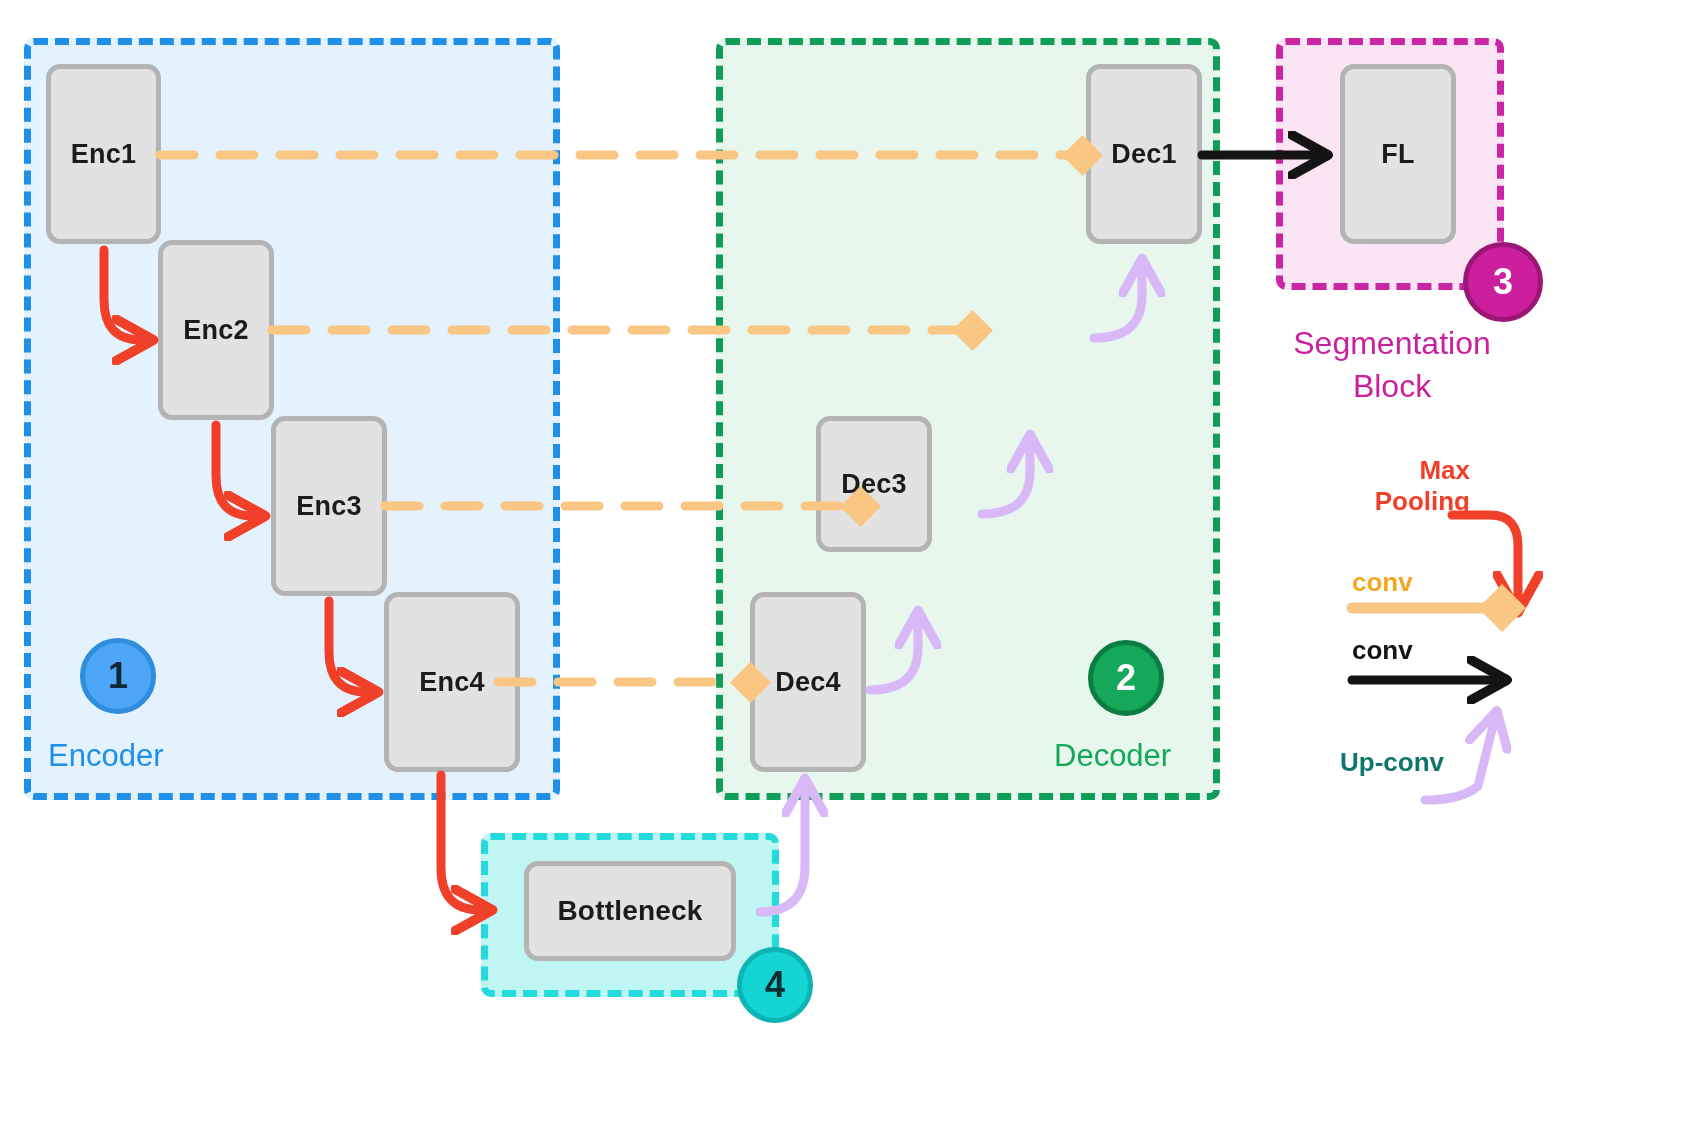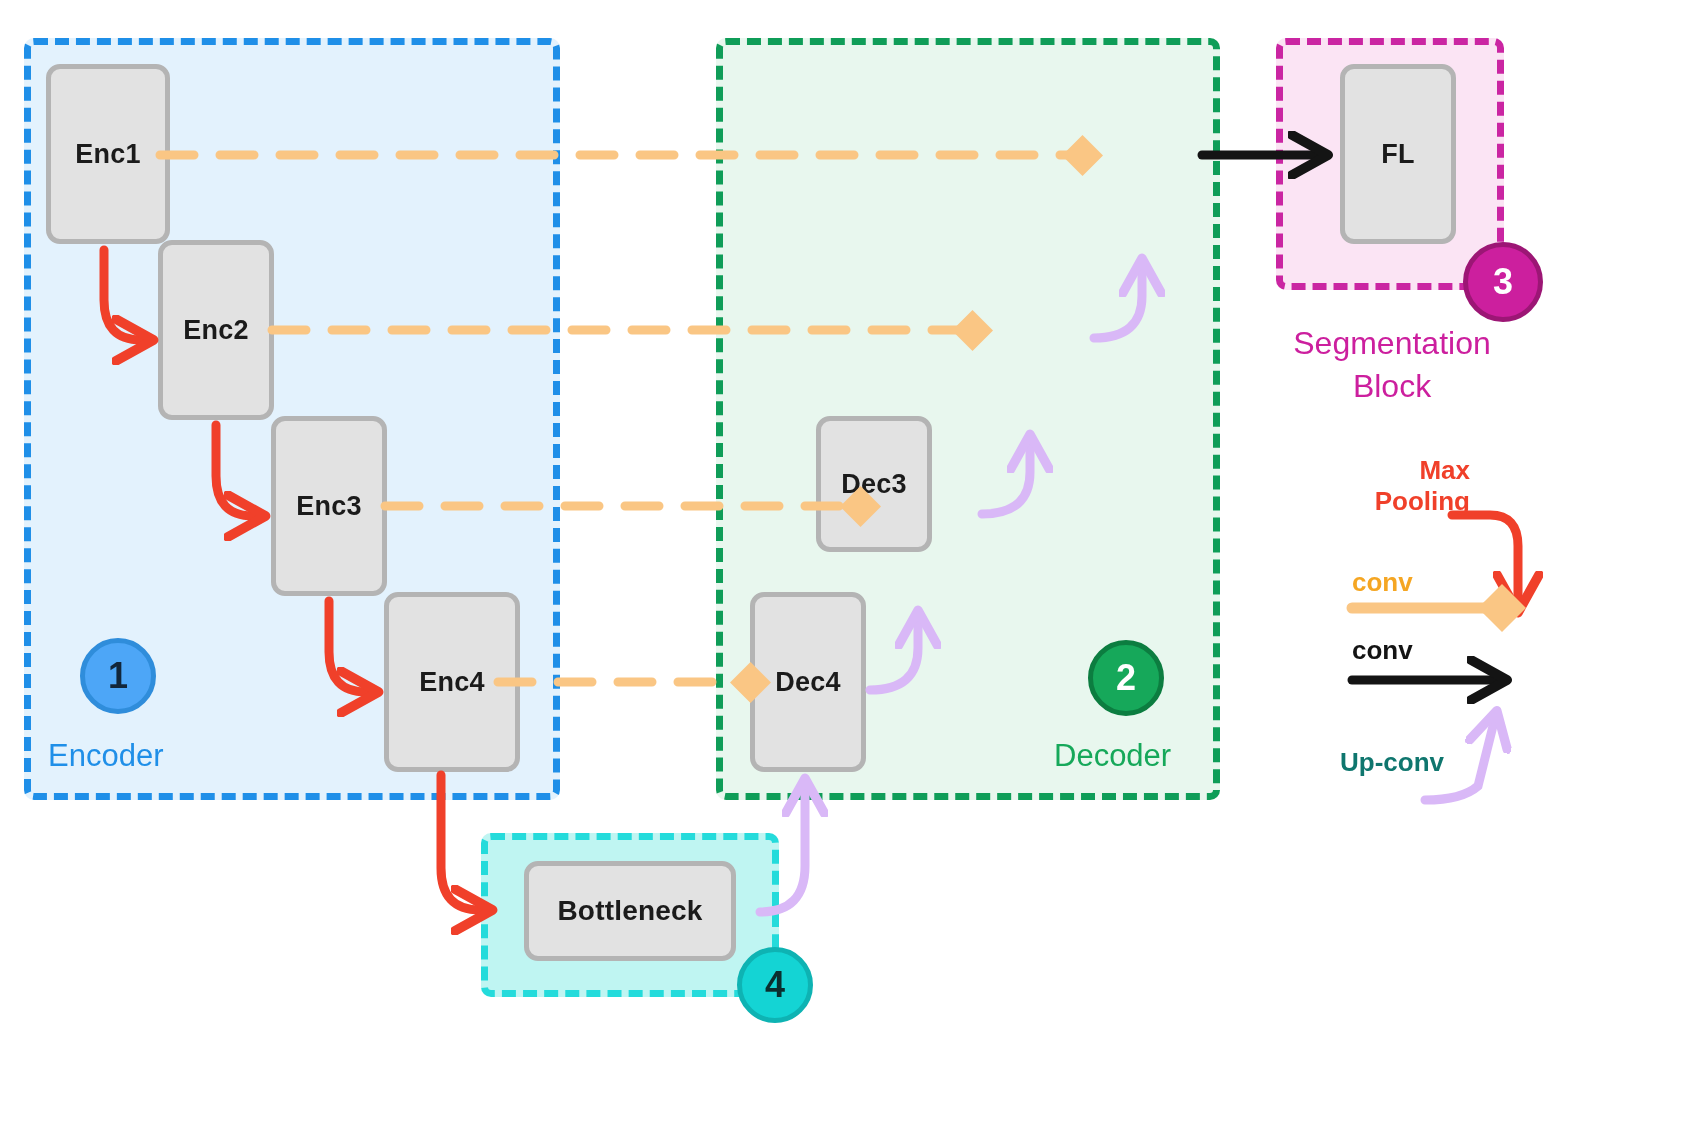--- a/index.html
+++ b/index.html
@@ -163,29 +163,30 @@
       <path d="M870,690 Q918,690 918,648 L918,622"></path>
       <path d="M982,514 Q1030,514 1030,472 L1030,446"></path>
       <path d="M1094,338 Q1142,338 1142,296 L1142,270"></path>
     </g>
 
     <g stroke="#141414" stroke-width="9" fill="none" stroke-linecap="round" marker-end="url(#arrowBlack)">
       <line x1="1202" y1="155" x2="1316" y2="155"></line>
     </g>
   </svg>
 
-  <div class="node" style="left:46px; top:64px; width:124px; height:180px;">Enc1</div>
+  <div class="node" style="left:46px; top:64px; width:115px; height:180px;">Enc1</div>
   <div class="node" style="left:158px; top:240px; width:116px; height:180px;">Enc2</div>
   <div class="node" style="left:271px; top:416px; width:116px; height:180px;">Enc3</div>
   <div class="node" style="left:384px; top:592px; width:136px; height:180px;">Enc4</div>
 
   <div class="node node-wide" style="left:524px; top:861px; width:212px; height:100px;">Bottleneck</div>
 
   <div class="node" style="left:750px; top:592px; width:116px; height:180px;">Dec4</div>
   <div class="node" style="left:816px; top:416px; width:116px; height:136px;">Dec3</div>
+  <div class="node" style="left:1086px; top:64px; width:116px; height:180px;">Dec1</div>
 
   <div class="node" style="left:1340px; top:64px; width:116px; height:180px;">FL</div>
 
   <svg class="overlay" viewBox="0 0 1685 1126">
     <g fill="#fac684">
       <rect x="1068" y="141" width="29" height="29" transform="rotate(45 1082.5 155.5)"></rect>
       <rect x="958" y="316" width="29" height="29" transform="rotate(45 972.5 330.5)"></rect>
       <rect x="846" y="492" width="29" height="29" transform="rotate(45 860.5 506.5)"></rect>
       <rect x="736" y="668" width="29" height="29" transform="rotate(45 750.5 682.5)"></rect>
     </g>

